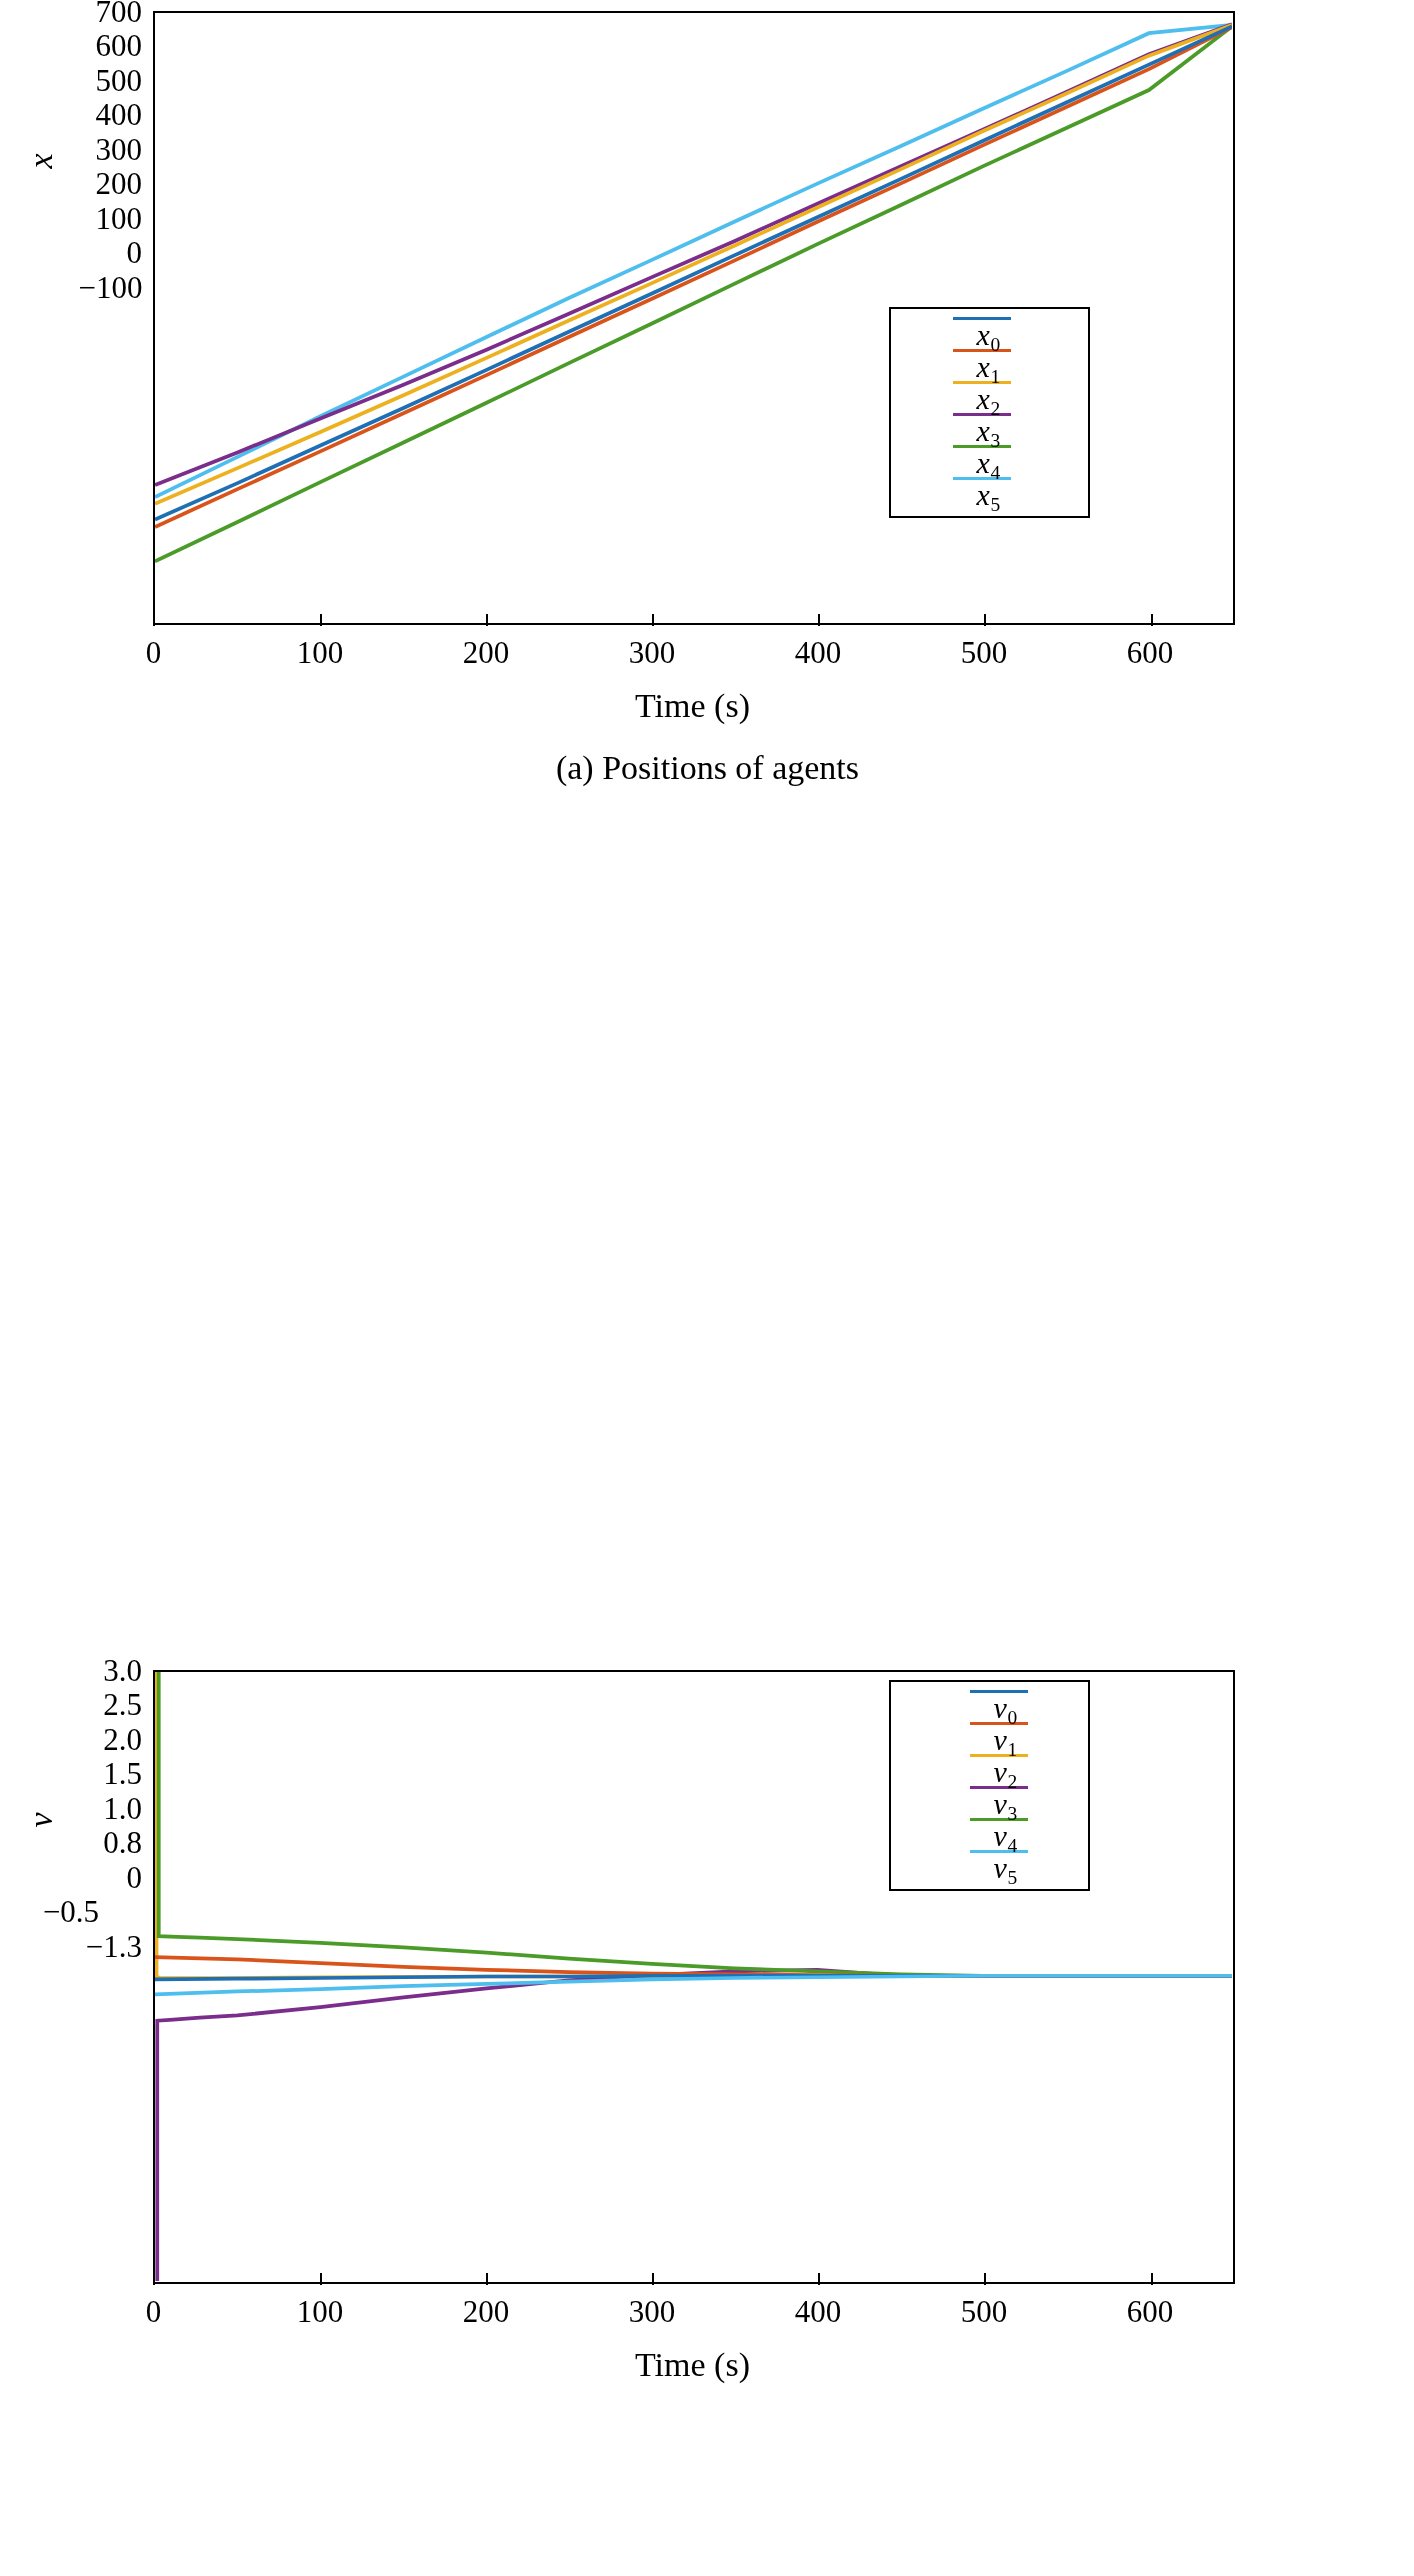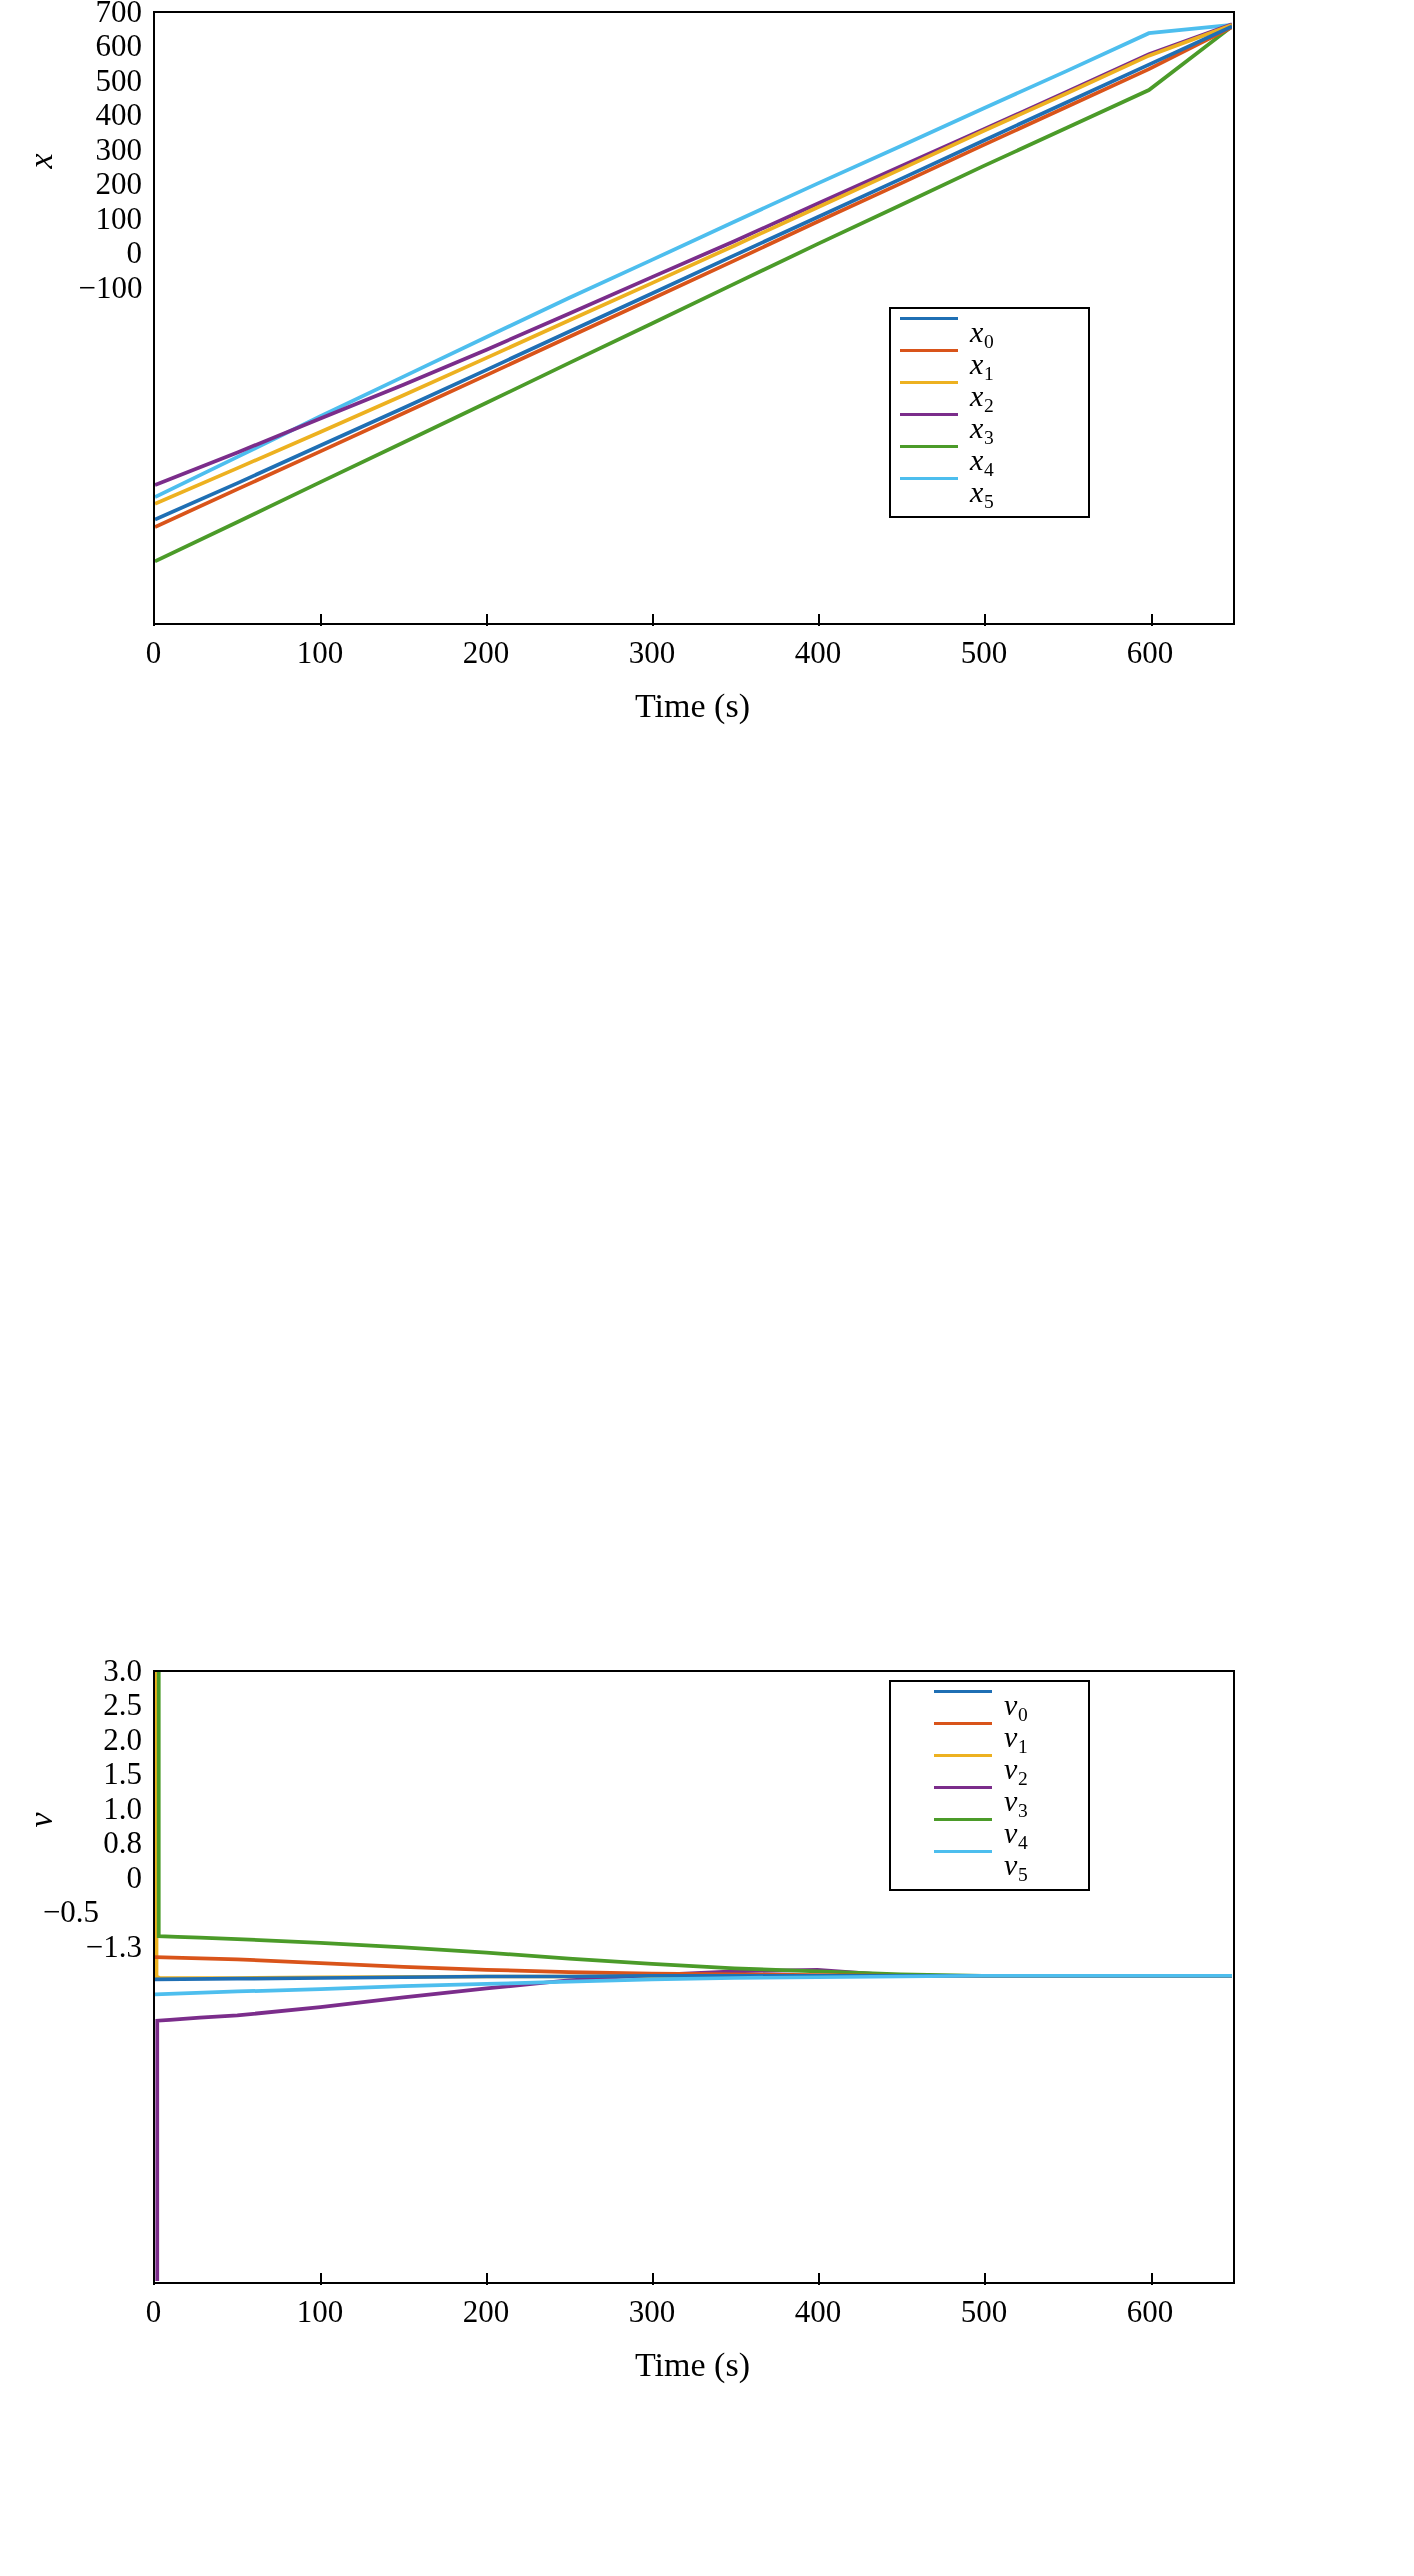--- a/index.html
+++ b/index.html
@@ -72,22 +72,23 @@
   
   .legend {
     position: absolute;
     box-sizing: border-box;
     border: 2.2px solid #000;
     background: #fff;
     padding: 7.5px 12px 7.5px 9px;
   }
   .legend-row {
     display: flex;
-    align-items: flex-start;
+    align-items: center;
     height: 32px;
+    flex-direction: column;
   }
   .legend-line {
     width: 58px;
     height: 0;
     border-top: 3.7px solid #000;
     margin-right: 12px;
   }
   .legend-text {
     font-size: 30px;
     font-style: italic;
@@ -181,20 +182,21 @@
       <div class="legend-row">
         <span class="legend-line" style="border-top-color:#4b9b29;"></span>
         <span class="legend-text">x<sub>4</sub></span>
       </div>
       <div class="legend-row">
         <span class="legend-line" style="border-top-color:#4dbeee;"></span>
         <span class="legend-text">x<sub>5</sub></span>
       </div>
     </div>
 
+    <div class="caption" style="left:0; top:749px;">(a) Positions of agents</div>
   </div>
 
   <div class="panel plot-wrap" style="top:865px; height:794px;">
 
     <div class="ylabel" style="left:-4.5px; top:142px; width:90px; text-align:center;">v</div>
 
     <div class="tick-y" style="left:15px; top:-6px; width:127px;">3.0</div>
     <div class="tick-y" style="left:15px; top:28.4px; width:127px;">2.5</div>
     <div class="tick-y" style="left:15px; top:63px; width:127px;">2.0</div>
     <div class="tick-y" style="left:15px; top:97px; width:127px;">1.5</div>

